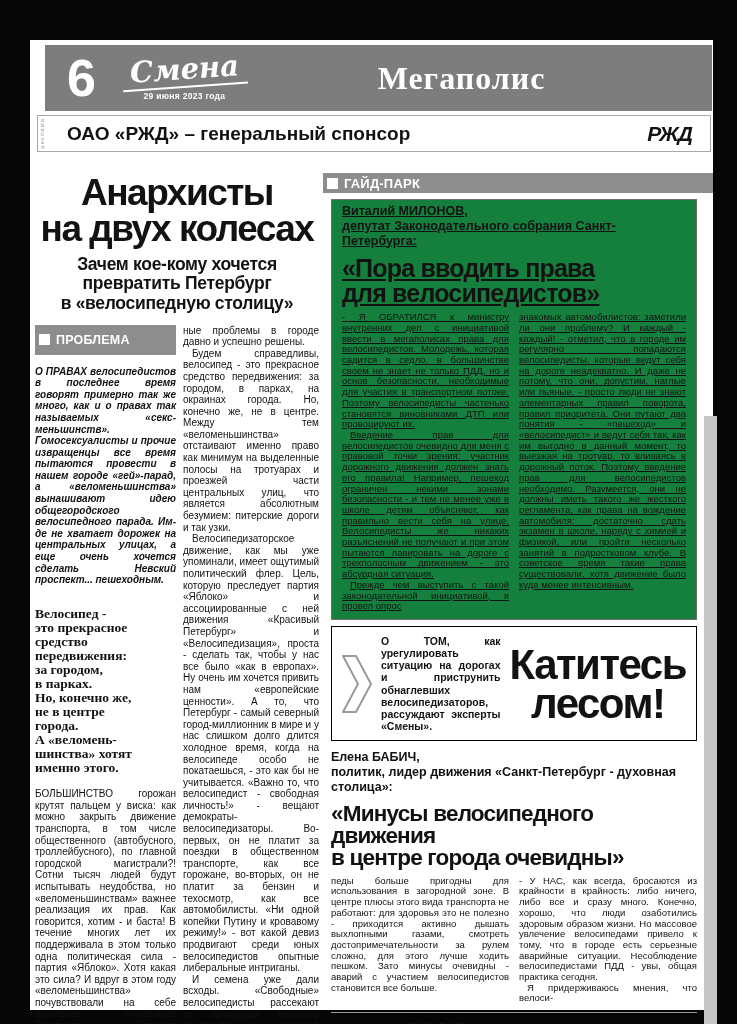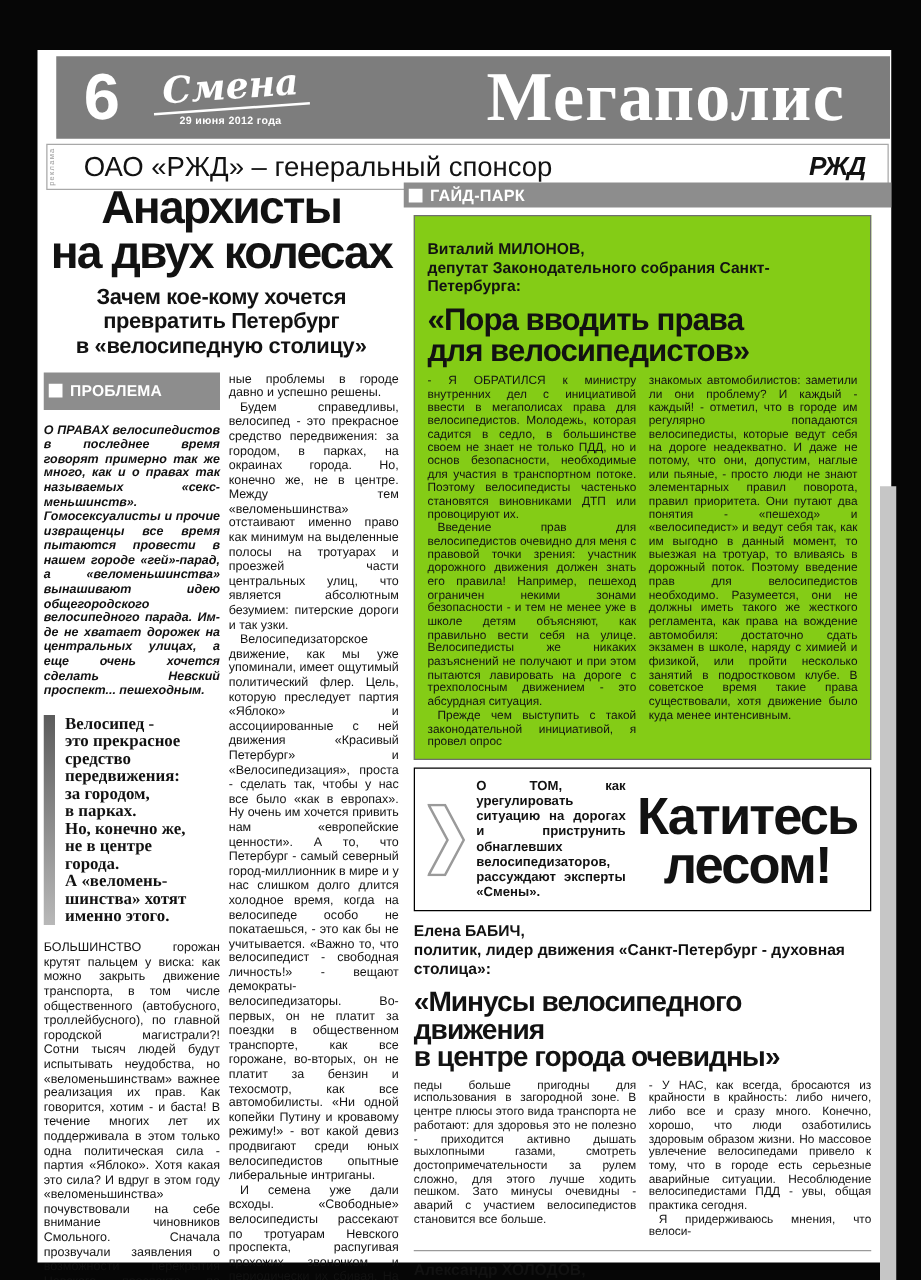--- a/index.html
+++ b/index.html
@@ -10,61 +10,61 @@
 
   
   .masthead { position:absolute; left:15px; top:5px; width:667px; height:66px;
     background:#7d7d7d; color:#fff; display:flex; align-items:center; }
   .page-number { font-size:52px; font-weight:bold; margin-left:22px; line-height:1; }
   .logo-block { margin-left:26px; text-align:center; }
   .smena-logo { display:inline-block; font-family:"DejaVu Serif", serif; font-style:italic;
     font-weight:bold; font-size:29px; line-height:1; border-bottom:2px solid #fff;
     transform:rotate(-4deg); padding:0 8px 2px; }
   .masthead-date { font-size:8.5px; font-weight:bold; margin-top:3px; letter-spacing:.3px; }
-  .section-title { flex:1; text-align:right; font-family:"Liberation Serif", serif;
-    font-weight:bold; font-size:56px; line-height:1; padding-right:36px; letter-spacing:1px; }
+  .section-title { flex:1; text-align:center; font-family:"Liberation Serif", serif;
+    font-weight:bold; font-size:32px; line-height:1; padding-right:36px; letter-spacing:1px; }
 
   
   .sponsor-bar { position:absolute; left:7px; top:75px; width:674px; height:37px;
     border:1px solid #a8a8a8; background:#fff; display:flex; align-items:center; }
   .ad-side { writing-mode:vertical-rl; transform:rotate(180deg); font-size:6px; color:#999;
     letter-spacing:1px; margin-left:1px; }
-  .sponsor-text { font-weight:normal; font-size:22px; margin-left:22px; }
+  .sponsor-text { font-weight:bold; font-size:19px; margin-left:22px; }
   .rzd-logo { margin-left:auto; margin-right:18px; font-weight:bold; font-style:italic;
     font-size:21px; letter-spacing:-1px; }
 
   
-  .content { position:absolute; left:5px; top:106px; width:678px; height:852px; }
+  .content { position:absolute; left:5px; top:133px; width:678px; height:852px; }
   .gray-strip { position:absolute; left:669px; top:243px; width:13px; height:722px; background:#c6c6c6; }
 
   
   .left-article { position:absolute; left:0; top:2px; width:284px; }
   .art-headline { text-align:center; font-weight:800; font-size:37px; line-height:.97;
     letter-spacing:-1.5px; white-space:pre-line; }
   .art-subtitle { text-align:center; font-weight:bold; font-size:17.5px; line-height:1.12;
     margin-top:8px; white-space:pre-line; letter-spacing:-0.3px; }
   .art-cols { display:flex; gap:7px; margin-top:11px; }
   .col-a { width:141px; } .col-b { width:136px; }
   .rubric { height:30px; background:#8d8d8d; color:#fff; display:flex; align-items:center;
     gap:6px; padding-left:4px; font-weight:bold; font-size:12.5px; letter-spacing:.2px; }
   .rubric .sq { width:11px; height:11px; background:#fff; flex:0 0 auto; }
   .lead { font-weight:bold; font-style:italic; font-size:10px; line-height:11.6px;
     text-align:justify; margin-top:11px; }
-  .pullquote { display:flex; gap:8px; margin-top:13px; }
+  .pullquote { display:flex; gap:8px; margin-top:13px;flex-direction:column; }
   .pq-bar { width:9px; flex:0 0 auto; background:linear-gradient(180deg,#5c5c5c,#b8b8b8); }
   .pq-text { font-family:"Liberation Serif", serif; font-weight:bold; font-size:13.5px;
     line-height:1.04; white-space:pre-line; }
   .bodytext { font-size:10px; line-height:11.6px; text-align:justify; }
   .col-a .bodytext { margin-top:13px; }
   .col-b .bodytext.ind { text-indent:9px; }
 
   
   .hyde-park { position:absolute; left:288px; top:0; width:390px; }
   .hp-rubric { height:20px; font-size:13px; }
-  .interview-box { border:1px solid #6f6f6f; margin:6px 16px 0 8px; padding:19px 10px 7px; background:#84cc16; }
+  .interview-box { border:1px solid #6f6f6f; margin:6px 16px 0 8px; padding:4px 10px 7px; background:#15803d;text-decoration:underline; }
   .int-name, .int-role { font-weight:bold; font-size:12.5px; line-height:1.18; }
   .int-headline { font-weight:800; font-size:25px; line-height:.98; letter-spacing:-0.8px;
     margin:8px 0 7px; white-space:pre-line; }
   .int-headline.hl-sm { font-size:22.5px; }
   .int-cols { display:flex; gap:10px; }
   .int-col { flex:1; }
   .int-col p { font-size:9.5px; line-height:10.7px; text-align:justify; }
   .int-col p.ind { text-indent:8px; }
 
   .teaser-band { border:1px solid #000000; margin:6px 16px 0 8px; display:flex;
@@ -80,21 +80,21 @@
 </head>
 <body>
 
 <div class="frame">
   <div class="page">
 
     <header class="masthead">
       <div class="page-number">6</div>
       <div class="logo-block">
         <span class="smena-logo">Смена</span>
-        <div class="masthead-date">29 июня 2012 года</div>
+        <div class="masthead-date">29 июня 2023 года</div>
       </div>
       <div class="section-title">Мегаполис</div>
     </header>
 
     <div class="sponsor-bar">
       <span class="ad-side">реклама</span>
       <span class="sponsor-text">ОАО «РЖД» – генеральный спонсор</span>
       <span class="rzd-logo">РЖД</span>
     </div>
 

